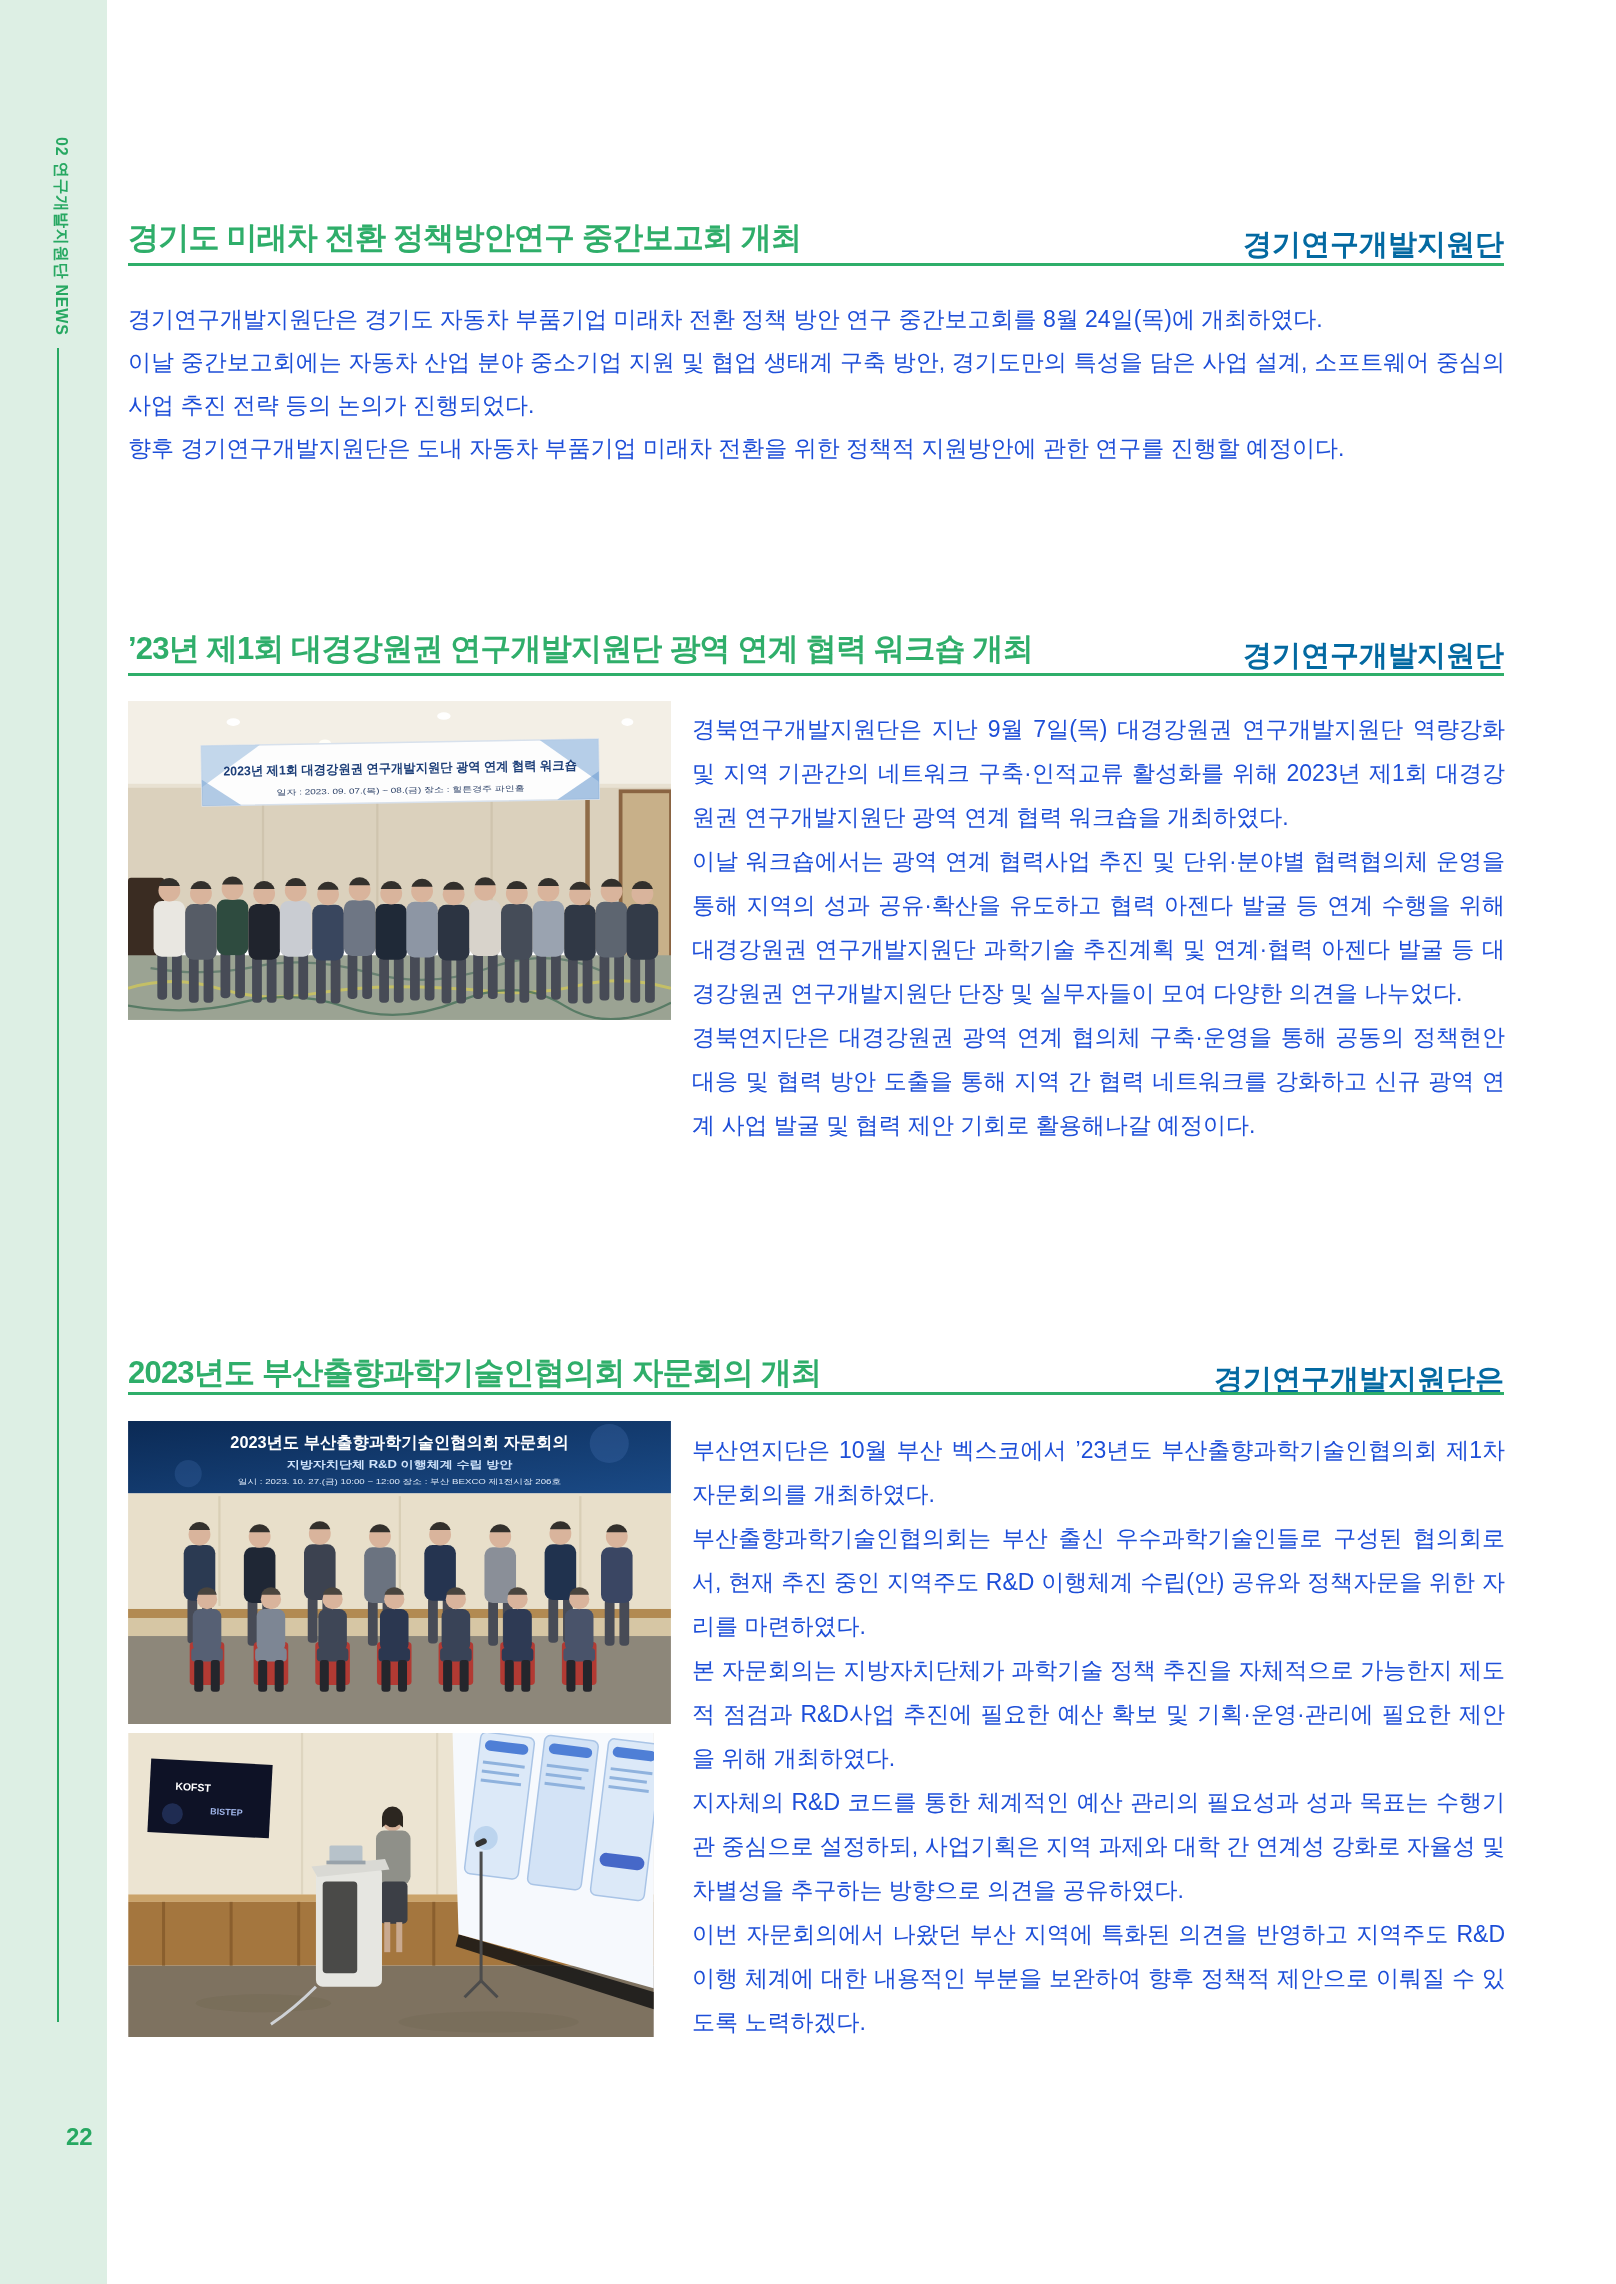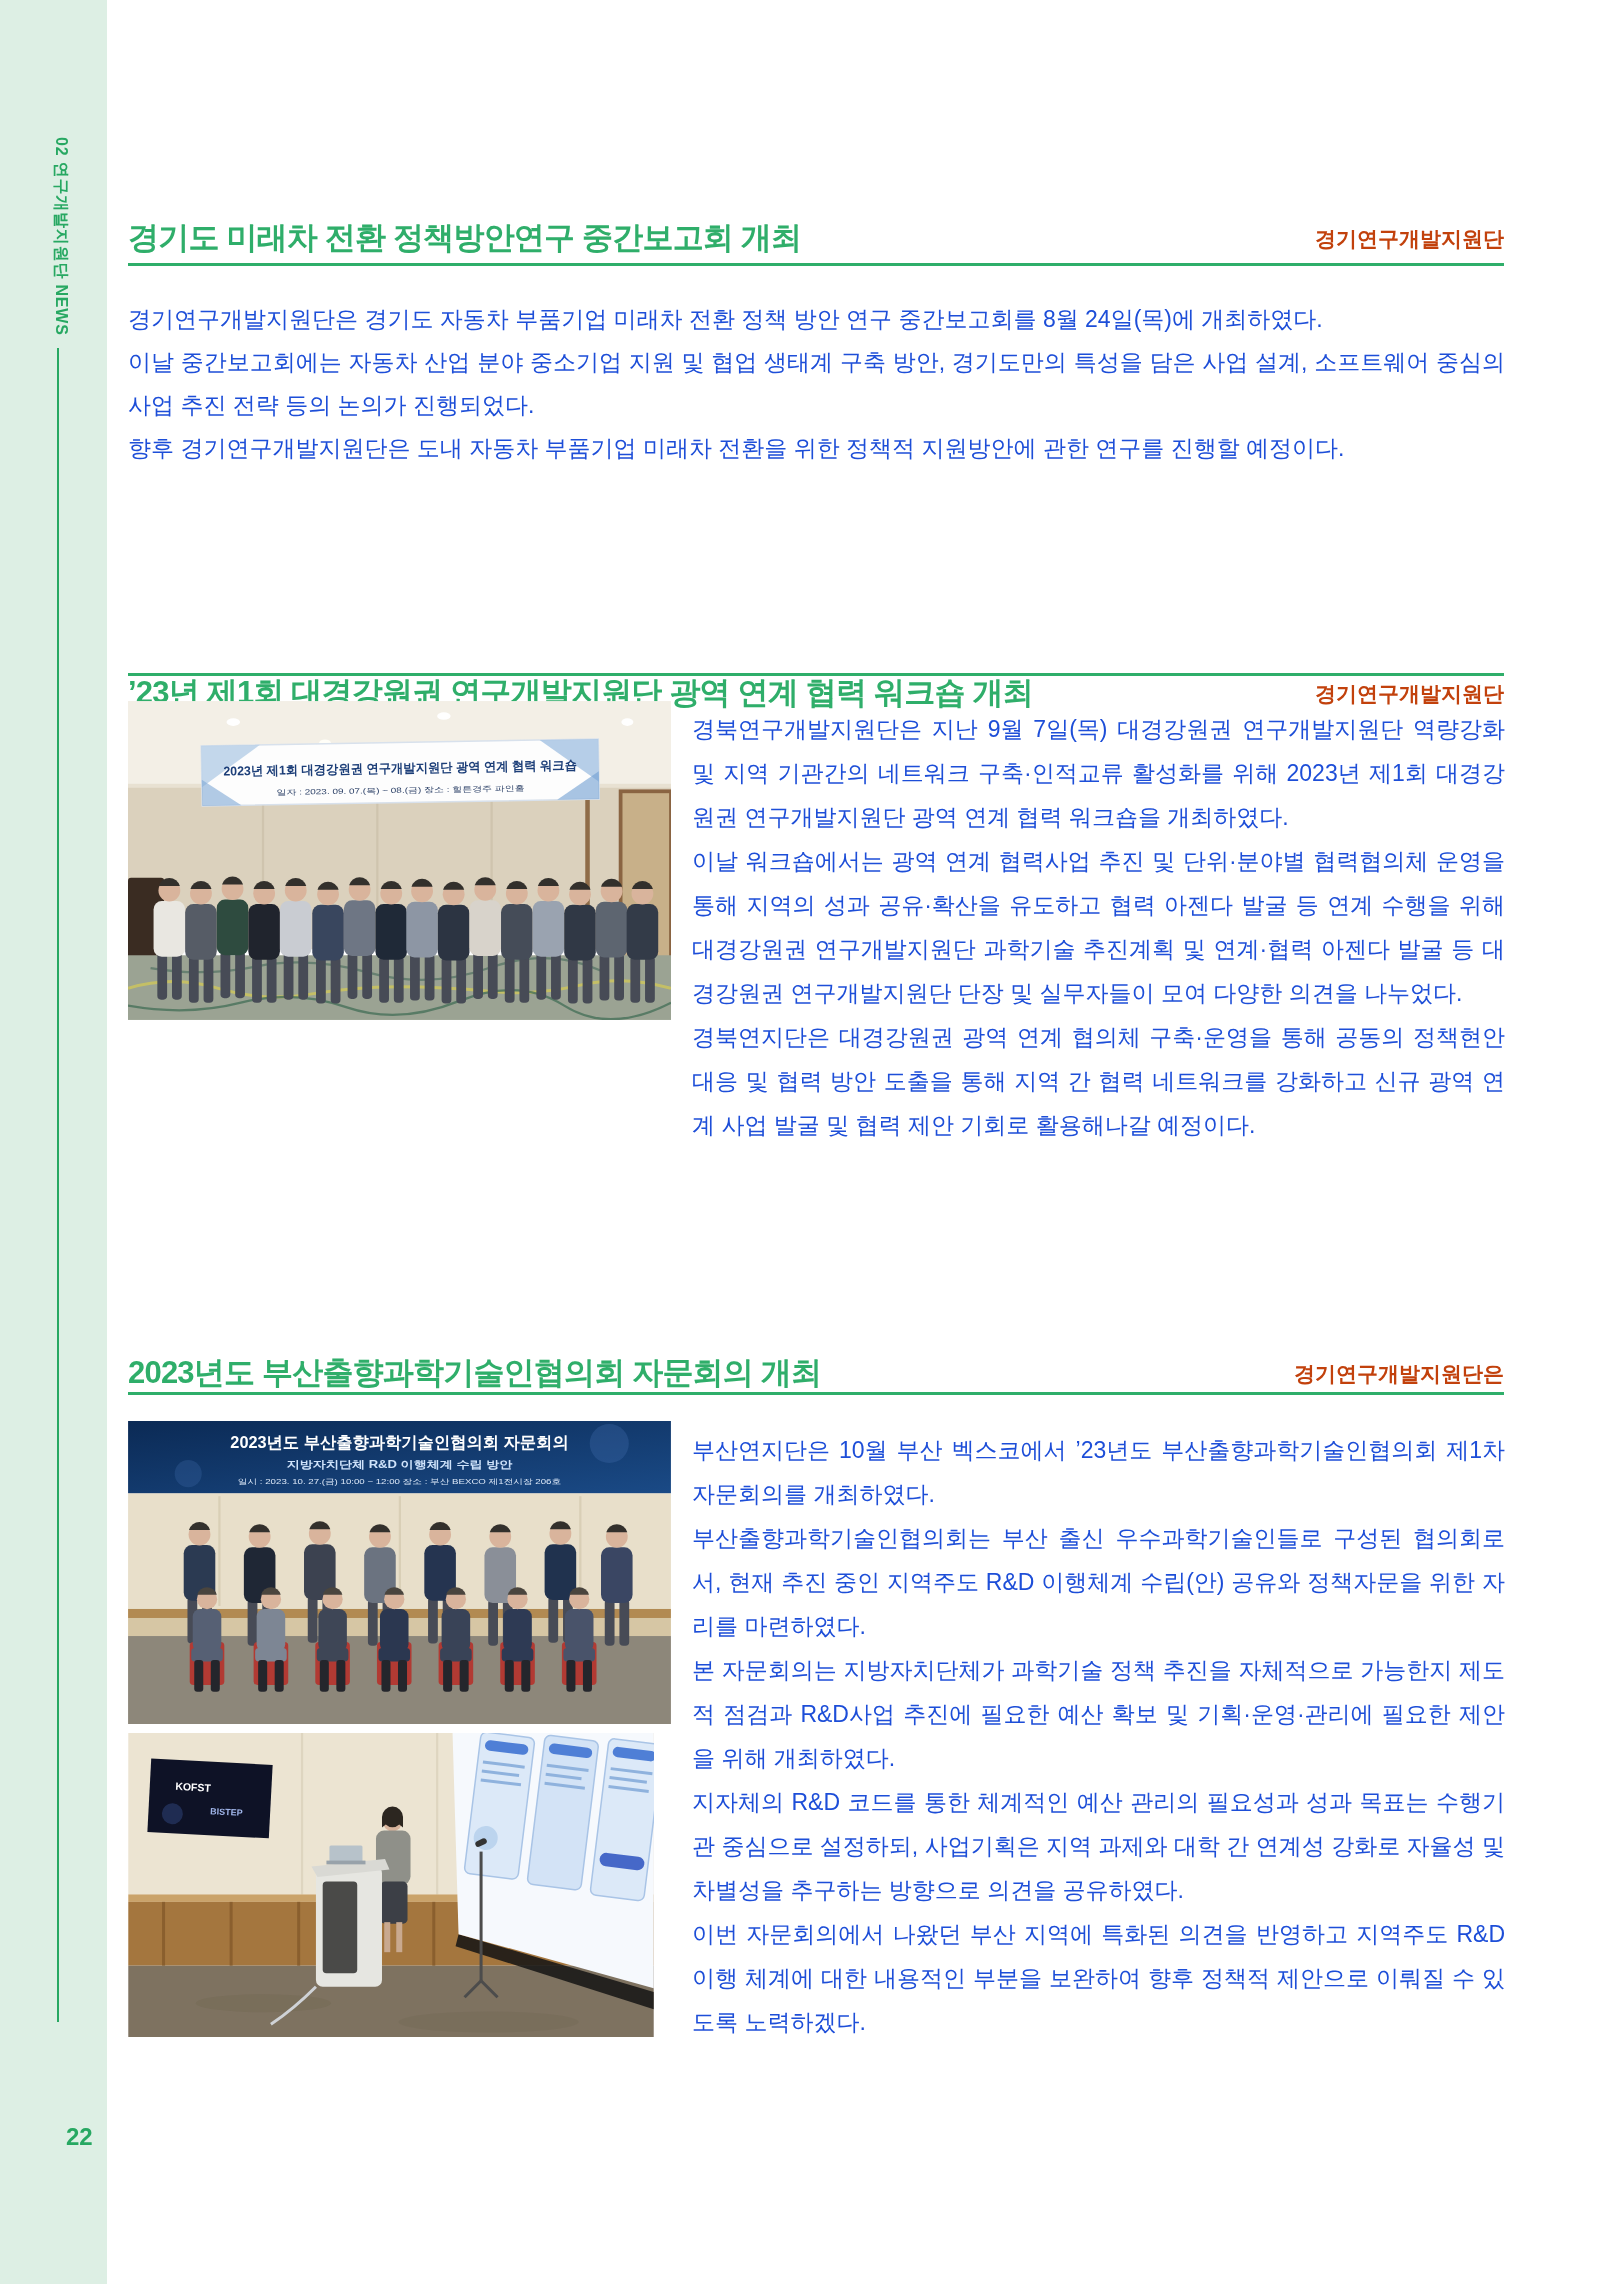--- a/index.html
+++ b/index.html
@@ -12,31 +12,31 @@
   .sidebar-label {
     position:absolute; left:71px; top:137px; transform:rotate(90deg); transform-origin:0 0;
     font-size:16px; font-weight:bold; color:#27a862; letter-spacing:0.8px; white-space:nowrap;
   }
   .sidebar-rule { position:absolute; left:57px; top:348px; width:2.3px; height:1674px; background:#27a862; }
   .page-number { position:absolute; left:38px; top:2123px; font-size:24px; font-weight:bold; color:#27a862;margin-left:28px; }
 
   
   .sec-head { position:absolute; left:128px; width:1376px; height:45px; }
   .sec-title { margin:0; font-size:31px; font-weight:bold; color:#2fae6a; letter-spacing:-0.8px; white-space:nowrap; }
-  .sec-org { position:absolute; right:0; top:7.5px; font-size:21px; font-weight:bold; color:#c2410c;text-align:center; }
+  .sec-org { position:absolute; right:0; top:7.5px; font-size:29px; font-weight:bold; color:#0369a1;text-align:center; }
   .sec-rule { position:absolute; left:128px; width:1376px; height:3px; background:#2fae6a; }
 
   .body-text { position:absolute; color:#1d4ed8; text-align:justify; }
   .body-text p { margin:0; }
   .bt-full { left:128px; top:298px; width:1377px; font-size:23px; line-height:43px; }
   .bt-col2 { left:692px; top:707px;  width:813px; font-size:23px; line-height:44px; }
   .bt-col3 { left:692px; top:1428px; width:813px; font-size:23px; line-height:44px; }
 
   .s1-head { top:217px; } .s1-rule { top:263px; }
-  .s2-head { top:628px;margin-top:44px; } .s2-rule { top:673px; }
+  .s2-head { top:628px; } .s2-rule { top:673px; }
   .s3-head { top:1352px;} .s3-rule { top:1392px; }
 
   .photo { position:absolute; overflow:hidden; }
   .photo svg { display:block; width:100%; height:100%; }
   .photo-a { left:128px; top:701px;  width:543px; height:319px; }
   .photo-b { left:128px; top:1421px; width:543px; height:303px; }
   .photo-c { left:128px; top:1733px; width:526px; height:304px; }
 </style>
 </head>
 <body>

